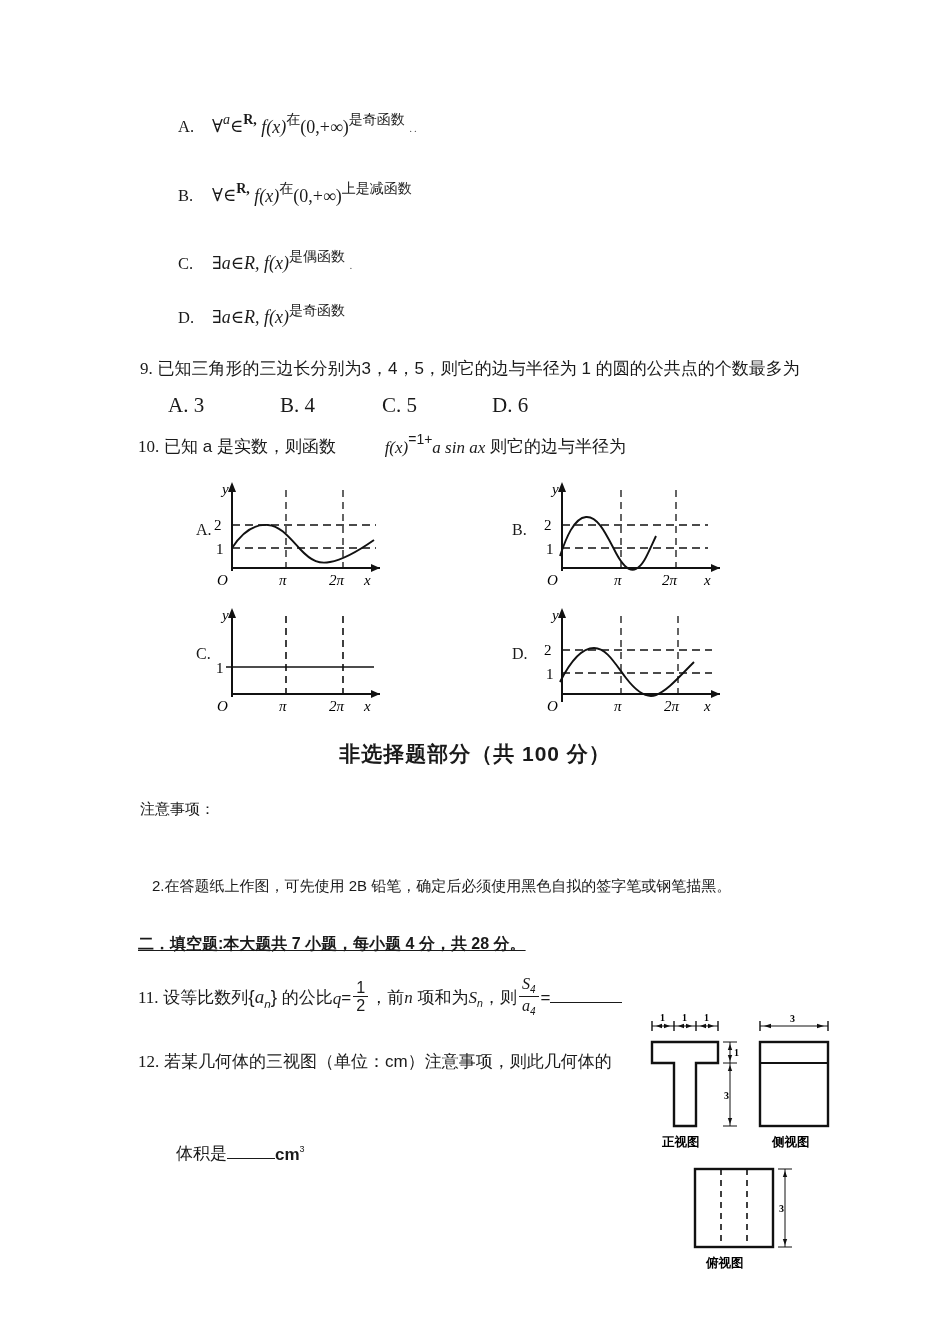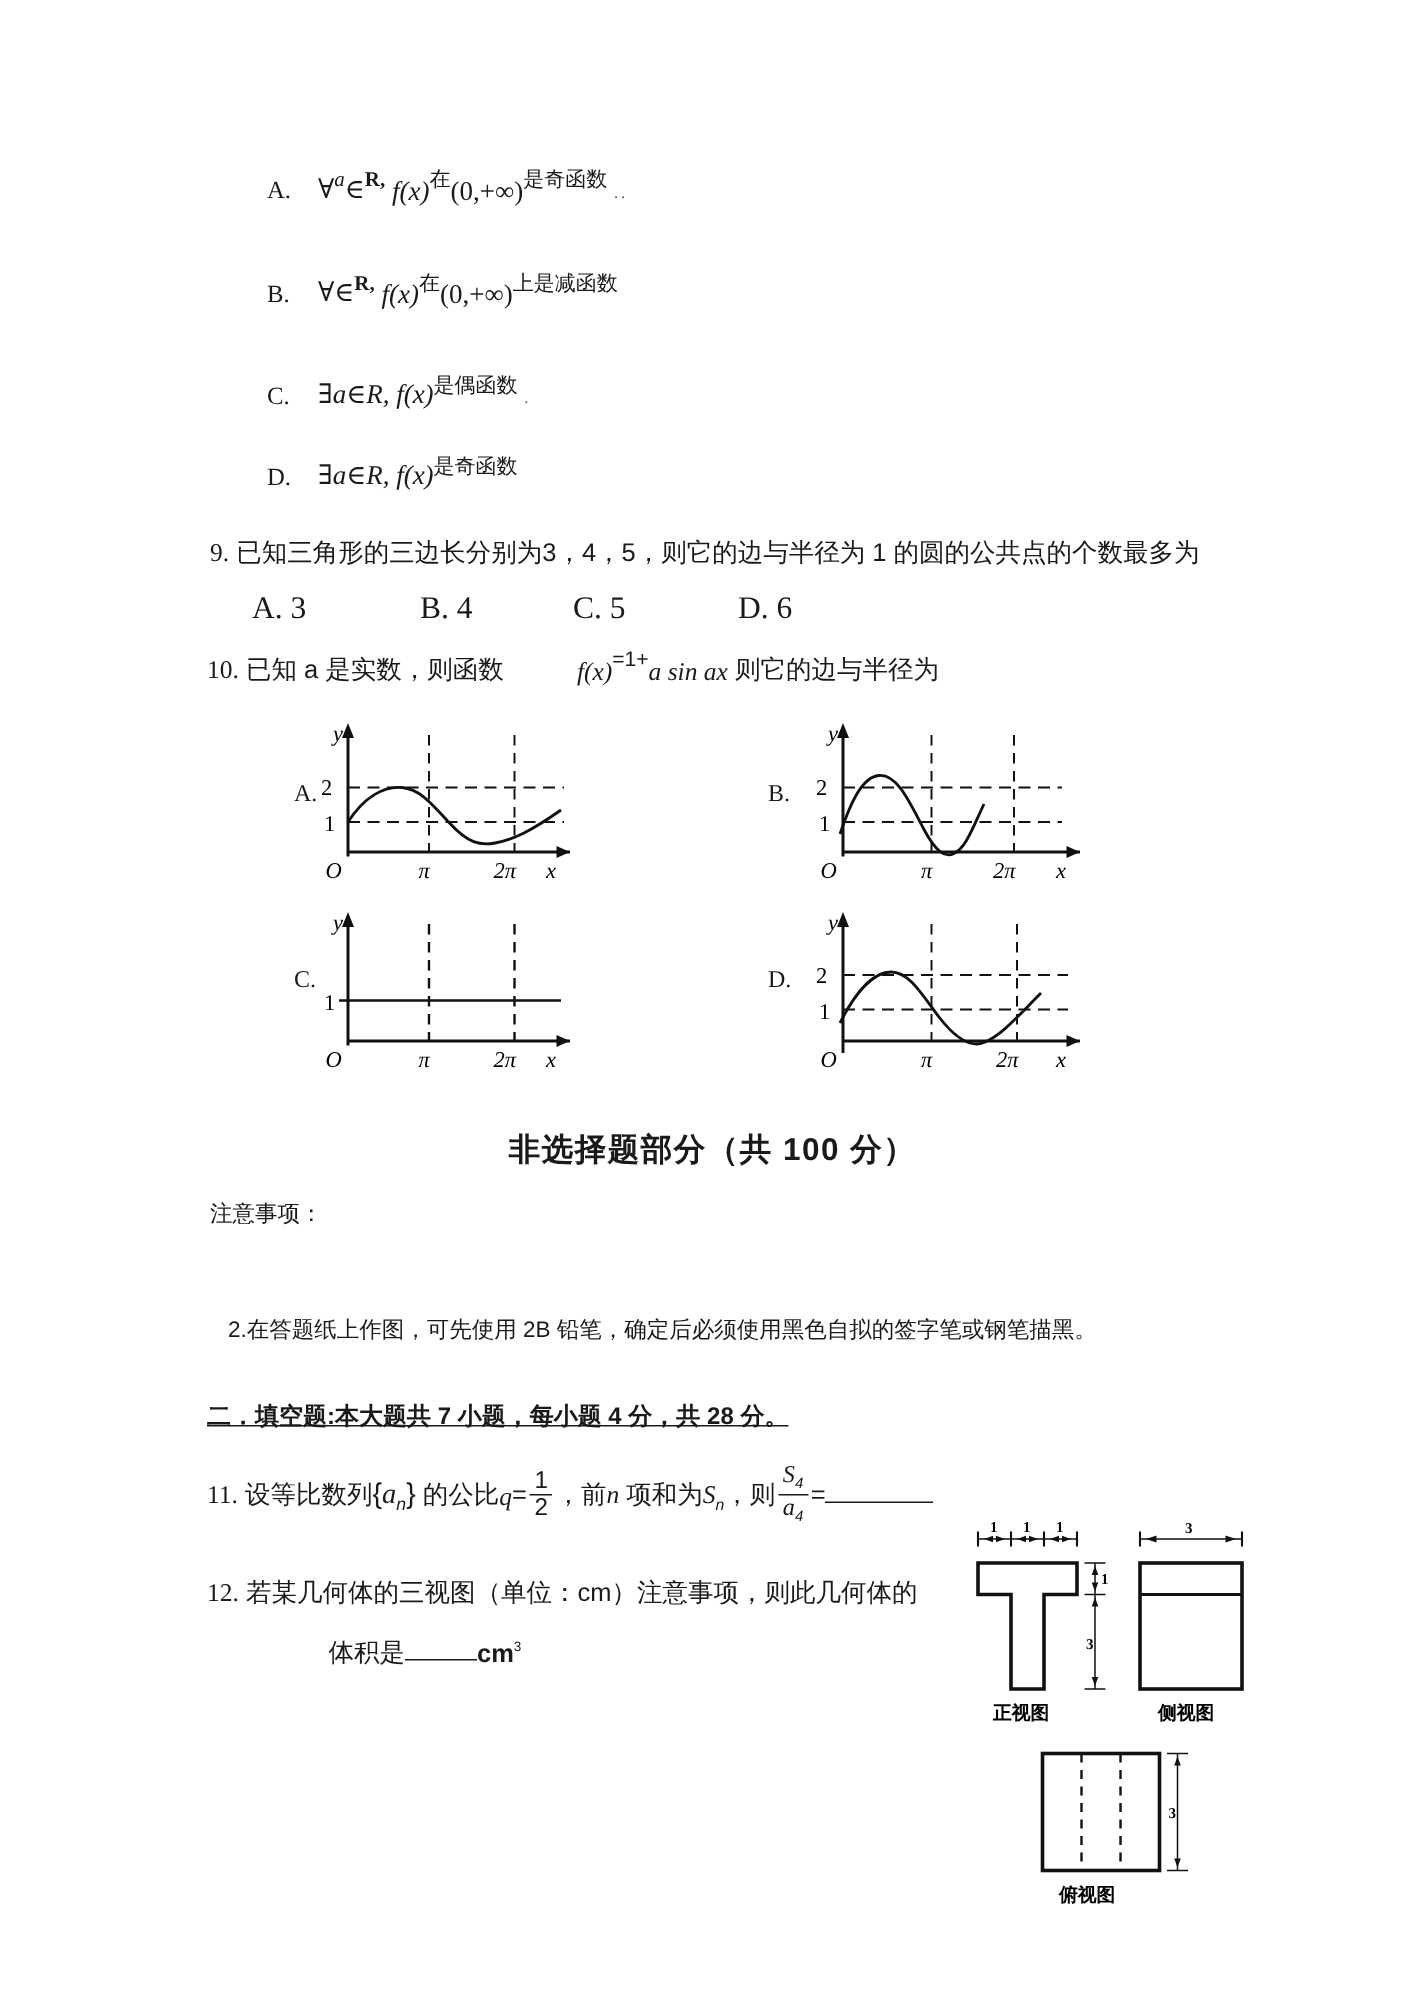--- a/index.html
+++ b/index.html
@@ -211,39 +211,39 @@
       <text x="16" y="26" font-size="15" font-style="italic" font-family="Liberation Serif, serif">y</text>
       <text x="8" y="61" font-size="15" font-family="Liberation Serif, serif">2</text>
       <text x="10" y="85" font-size="15" font-family="Liberation Serif, serif">1</text>
       <text x="11" y="117" font-size="15" font-style="italic" font-family="Liberation Serif, serif">O</text>
       <text x="78" y="117" font-size="15" font-style="italic" font-family="Liberation Serif, serif">π</text>
       <text x="128" y="117" font-size="15" font-style="italic" font-family="Liberation Serif, serif">2π</text>
       <text x="168" y="117" font-size="15" font-style="italic" font-family="Liberation Serif, serif">x</text>
     </svg>
   </div>
 
-  <div class="sect-head" style="top:740px;margin-top:12px;">非选择题部分（共 100 分）</div>
+  <div class="sect-head" style="top:740px;">非选择题部分（共 100 分）</div>
 
   <div class="note" style="left:140px;top:800px;">注意事项：</div>
   <div class="note" style="left:152px;top:877px;">2.在答题纸上作图，可先使用 2B 铅笔，确定后必须使用黑色自拟的签字笔或钢笔描黑。</div>
 
   <div class="sect2" style="left:138px;top:934px;text-decoration:underline;">二．填空题:本大题共 7 小题，每小题 4 分，共 28 分。</div>
 
   <div class="qtext" style="left:138px;top:975px;font-size:17px;">
     <span class="num">11.</span>
     <span>设等比数列</span><span class="mathline" style="font-size:19px;">{<span class="mi">a</span><span class="sub">n</span>}</span>
     <span>的公比</span><span class="mathline" style="font-size:17px;"><span class="mi drop">q</span><span>=</span><span class="frac"><span class="num2">1</span><span class="den2">2</span></span></span><span>，前</span><span class="mi" style="font-size:17px;">n</span>
     <span>项和为</span><span class="mathline" style="font-size:17px;"><span class="mi">S</span><span class="sub">n</span></span><span>，则</span><span class="mathline" style="font-size:17px;"><span class="frac"><span class="num2"><span class="mi">S</span><span class="sub">4</span></span><span class="den2"><span class="mi">a</span><span class="sub">4</span></span></span><span>=</span><span class="blank" style="width:72px;height:14px;"></span></span>
   </div>
 
   <div class="qtext" style="left:138px;top:1050px;font-size:17px;">
     <span class="num">12.</span>
     <span>若某几何体的三视图（单位：cm）注意事项，则此几何体的</span>
   </div>
-  <div class="qtext" style="left:176px;top:1090px;font-size:17px;margin-left:43px;">
+  <div class="qtext" style="left:176px;top:1142px;font-size:17px;">
     <span>体积是</span><span class="blank" style="width:48px;height:14px;"></span><span class="mathline" style="font-size:17px;"><span class="mb drop" style="font-style:normal;">cm</span><span class="sup" style="font-size:9px;">3</span></span>
   </div>
 
   <div class="tv" style="left:640px;top:1004px;">
     <svg width="210" height="300" viewBox="0 0 210 300">
 
       <g>
         <line x1="12" y1="22" x2="78" y2="22" stroke="#111" stroke-width="1"></line>
         <line x1="12" y1="17" x2="12" y2="27" stroke="#111" stroke-width="1.4"></line>
         <line x1="34" y1="17" x2="34" y2="27" stroke="#111" stroke-width="1.4"></line>

